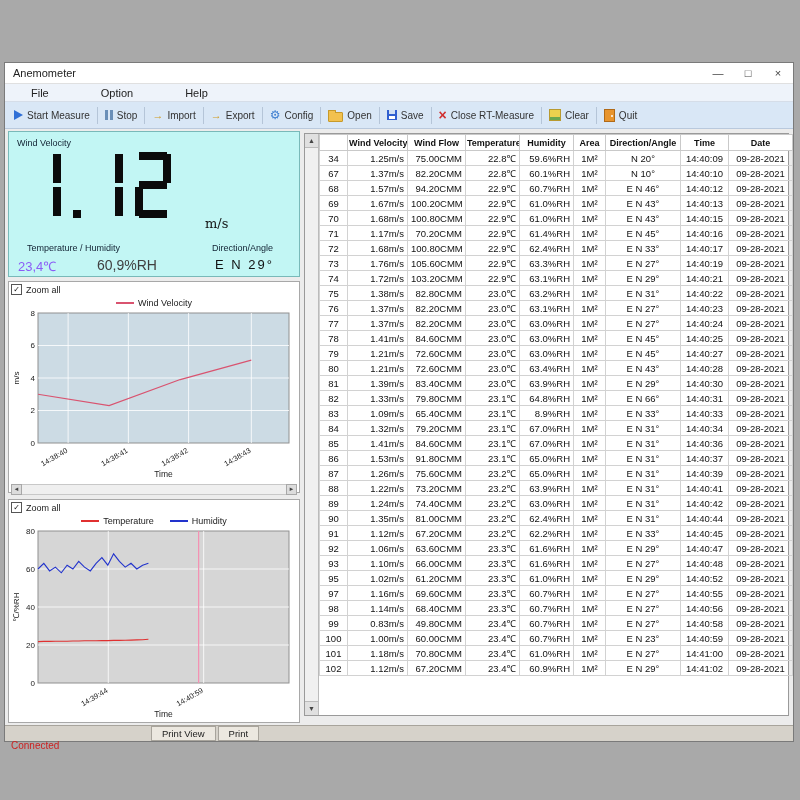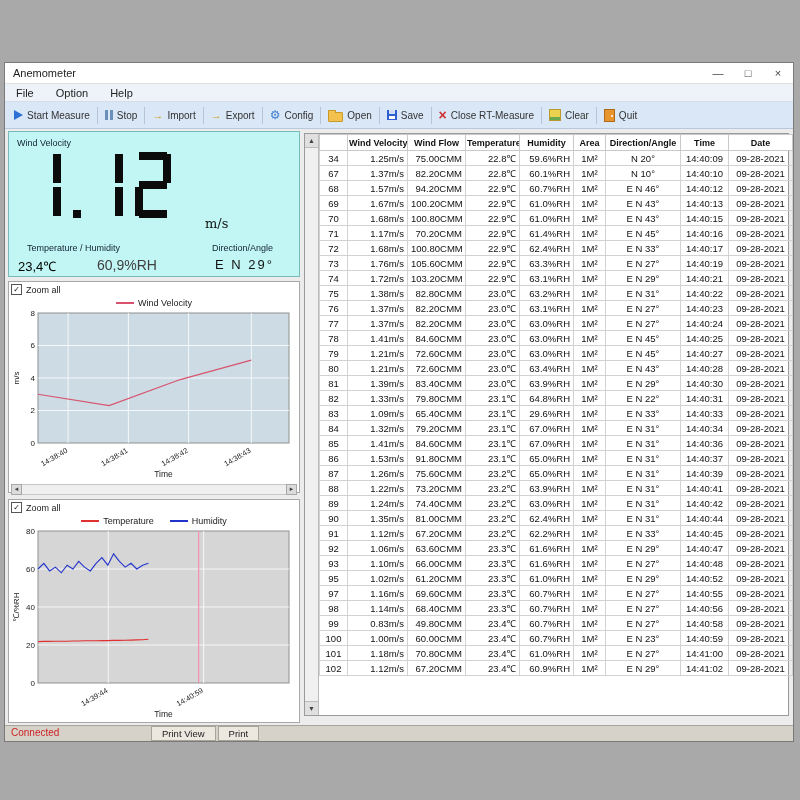--- a/index.html
+++ b/index.html
@@ -4,21 +4,21 @@
 <style>
   html,body{margin:0;padding:0;}
   body{width:800px;height:800px;background:#a9a9a9;font-family:"Liberation Sans",sans-serif;position:relative;overflow:hidden;}
   .window{position:absolute;left:4px;top:62px;width:790px;height:680px;background:#f0f0f0;border:1px solid #7a7a7a;display:flex;flex-direction:column;box-sizing:border-box;}
   
   .titlebar{height:20px;background:#ffffff;display:flex;align-items:center;border-bottom:1px solid #e0e0e0;}
   .titlebar .title{font-size:11px;color:#222;padding-left:8px;flex:1;}
   .winbtn{width:30px;height:100%;display:flex;align-items:center;justify-content:center;font-size:11px;color:#444;cursor:default;}
   
   .menubar{height:17px;background:#eef3fa;display:flex;align-items:center;font-size:11px;color:#222;border-bottom:1px solid #d5dde8;}
-  .menu-item{padding:1px 11px;}
+  .menu-item{padding:1px 26px;}
   
   .toolbar{height:26px;background:#d9e7f6;display:flex;align-items:center;border-bottom:1px solid #b9c9dd;padding:0 3px;}
   .tbtn{display:flex;align-items:center;gap:4px;padding:3px 6px;font-size:10px;color:#333;white-space:nowrap;}
   .tsep{width:1px;height:17px;background:#b5c5d8;margin:0 1px;}
   .ic{display:inline-block;flex:0 0 auto;}
   .ic-play{width:0;height:0;border-left:9px solid #2f6fd6;border-top:5px solid transparent;border-bottom:5px solid transparent;}
   .ic-pause{width:3px;height:10px;background:#6a8fb8;box-shadow:5px 0 0 #6a8fb8;margin-right:5px;}
   .ic-arrow{font-size:11px;line-height:10px;color:#cf9a1f;font-weight:bold;}
   .ic-gear{font-size:12px;line-height:12px;color:#3f7fd0;}
   .ic-folder{position:relative;width:13px;height:8px;background:#f2c14e;border:1px solid #c79a2a;border-radius:1px;margin-top:3px;}
@@ -34,21 +34,21 @@
   
   .client{flex:1;position:relative;background:#ececec;overflow:hidden;}
   .left-panel{position:absolute;left:3px;top:2px;width:292px;bottom:2px;display:flex;flex-direction:column;}
   
   .lcd{height:146px;background:#c2f6f4;border:1px solid #79b9b9;position:relative;box-sizing:border-box;margin-bottom:4px;flex:0 0 auto;}
   .lcd-label{position:absolute;left:8px;top:6px;font-size:9px;color:#123;}
   .lcd-digits{position:absolute;left:16px;top:20px;}
   .lcd-unit{position:absolute;left:196px;top:84px;font-size:13px;font-family:"DejaVu Serif",serif;color:#111;}
   .lcd-th-label{position:absolute;left:18px;top:111px;font-size:9px;color:#123;}
   .lcd-da-label{position:absolute;left:203px;top:111px;font-size:9px;color:#123;}
-  .lcd-temp{position:absolute;left:9px;top:125px;font-size:13px;color:#000000;}
+  .lcd-temp{position:absolute;left:9px;top:125px;font-size:13px;color:#8b5cf6;}
   .lcd-hum{position:absolute;left:88px;top:125px;font-size:14px;color:#404040;}
   .lcd-dir{position:absolute;left:206px;top:125px;font-size:13px;color:#111;letter-spacing:2px;}
   
   .chart-block{border:1px solid #a8a8a8;background:#ffffff;padding:1px 2px 0;box-sizing:border-box;flex:0 0 auto;}
   .cb1{height:212px;margin-bottom:6px;}
   .cb2{height:224px;}
   .zoom-row{display:flex;align-items:center;gap:4px;font-size:9px;height:13px;color:#222;}
   .checkbox{width:9px;height:9px;border:1px solid #555;background:#fff;font-size:8px;line-height:9px;text-align:center;color:#111;}
   .legend-row{display:flex;justify-content:center;gap:16px;font-size:9px;height:13px;align-items:center;color:#222;}
   .legend-entry{display:flex;align-items:center;gap:4px;}
@@ -64,21 +64,21 @@
   .vs-btn.down{border-top:1px solid #bbb;}
   .vs-track{flex:1;}
   table.data{border-collapse:collapse;table-layout:fixed;width:473px;align-self:flex-start;font-size:9.5px;color:#111;}
   table.data th{border:1px solid #c9c9c9;height:15px;padding:0 1px;font-weight:bold;font-size:9px;text-align:center;overflow:hidden;white-space:nowrap;background:#fff;}
   table.data td{border:1px solid #d2d2d2;height:14px;padding:0 3px;overflow:hidden;white-space:nowrap;}
   table.data td:nth-child(1){text-align:center;}
   table.data td:nth-child(2),table.data td:nth-child(3),table.data td:nth-child(4),table.data td:nth-child(5){text-align:right;}
   table.data td:nth-child(6),table.data td:nth-child(7),table.data td:nth-child(8),table.data td:nth-child(9){text-align:center;}
   
   .statusbar{height:15px;background:#d6d2ca;border-top:1px solid #a8a49c;display:flex;align-items:stretch;font-size:10px;}
-  .status-conn{width:146px;color:#cc2222;padding:1px 6px;box-sizing:border-box;}
+  .status-conn{width:146px;color:#cc2222;padding:14px 6px;box-sizing:border-box;}
   .status-btn{border:1px solid #a8a49c;background:#ece8e0;padding:0 10px;display:flex;align-items:center;font-size:9.5px;color:#222;margin-right:2px;}
   svg text{font-family:"Liberation Sans",sans-serif;}
 </style>
 </head>
 <body>
 
 <div class="window">
 
   <div class="titlebar">
     <span class="title">Anemometer</span>
@@ -458,30 +458,30 @@
               <td>14:40:30</td>
               <td>09-28-2021</td>
             </tr>
             <tr>
               <td>82</td>
               <td>1.33m/s</td>
               <td>79.80CMM</td>
               <td>23.1℃</td>
               <td>64.8%RH</td>
               <td>1M²</td>
-              <td>E N 22°</td>
+              <td>E N 66°</td>
               <td>14:40:31</td>
               <td>09-28-2021</td>
             </tr>
             <tr>
               <td>83</td>
               <td>1.09m/s</td>
               <td>65.40CMM</td>
               <td>23.1℃</td>
-              <td>29.6%RH</td>
+              <td>8.9%RH</td>
               <td>1M²</td>
               <td>E N 33°</td>
               <td>14:40:33</td>
               <td>09-28-2021</td>
             </tr>
             <tr>
               <td>84</td>
               <td>1.32m/s</td>
               <td>79.20CMM</td>
               <td>23.1℃</td>

